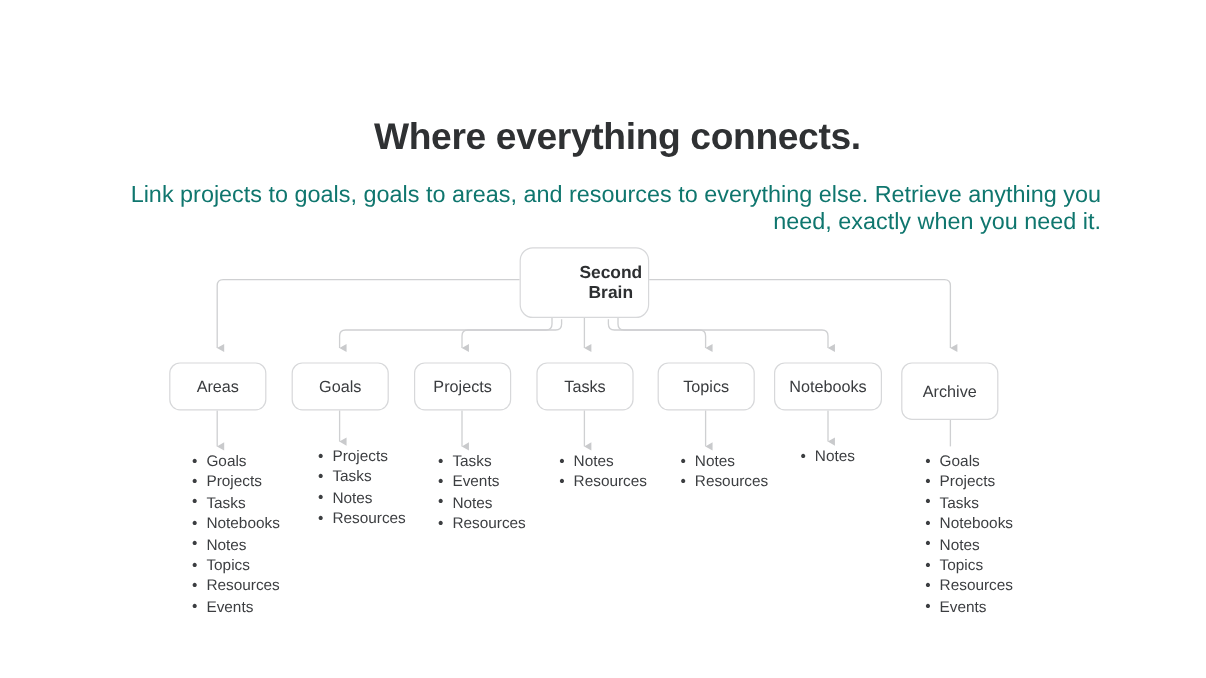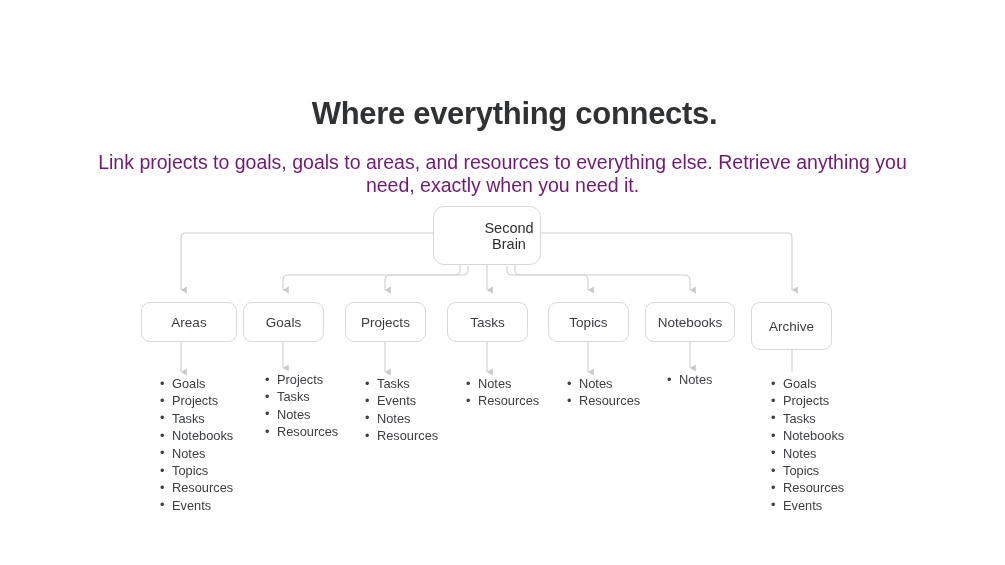--- a/index.html
+++ b/index.html
@@ -32,24 +32,24 @@
     letter-spacing: -0.3px;
     color: #2f3133;
     line-height: 1.2;
   }
   .subhead {
     position: absolute;
     left: 50%;
     transform: translateX(-50%);
     top: 131px;
     width: 830px;
-    text-align: center;
+    text-align: right;
     font-size: 19.5px;
     font-weight: 400;
-    color: #701a75;
+    color: #0f766e;
     line-height: 1.22;
   }
   .diagram {
     position: absolute;
     left: 0;
     top: 190px;
     width: 1005px;
     height: 330px;
   }
   svg.wires {
@@ -67,21 +67,21 @@
     border-radius: 9px;
     background: #ffffff;
     display: flex;
     align-items: center;
     justify-content: center;
     font-size: 13.5px;
     color: #3a3c3f;
     text-align: center;
   }
   .node.root {
-    font-weight: normal;
+    font-weight: bold;
     font-size: 14.5px;
     color: #2d2f31;
     border-radius: 11px;
     padding-left: 44px;
   }
   .leaflist {
     position: absolute;
     margin: 0;
     padding: 0;
     list-style: none;
@@ -146,21 +146,21 @@
 
         <path d="M792,182 V156" marker-end="url(#arrowUp)"></path>
 
       </g>
     </svg>
 
     <div class="node root" style="left:433px; top:16px; width:108px; height:59px;">
       <span>Second Brain</span>
     </div>
 
-    <div class="node" style="left:141px; top:112px; width:96px; height:40px;text-align:right;">
+    <div class="node" style="left:141px; top:112px; width:81px; height:40px;text-align:right;">
       <span>Areas</span>
     </div>
     <div class="node" style="left:243px; top:112px; width:81px; height:40px;">
       <span>Goals</span>
     </div>
     <div class="node" style="left:345px; top:112px; width:81px; height:40px;">
       <span>Projects</span>
     </div>
     <div class="node" style="left:447px; top:112px; width:81px; height:40px;">
       <span>Tasks</span>

